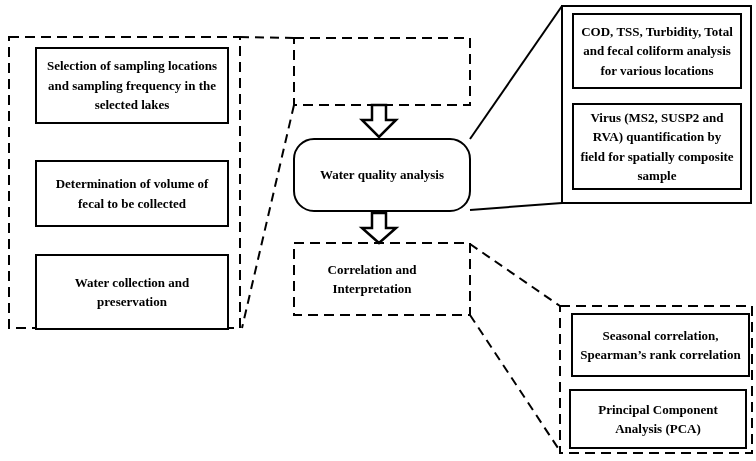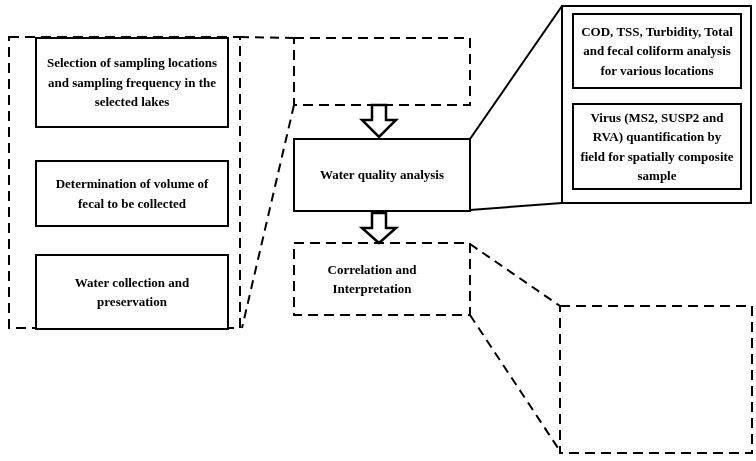--- a/index.html
+++ b/index.html
@@ -73,32 +73,34 @@
     <line x1="470" y1="210" x2="562" y2="203"></line>
 
     <line x1="470" y1="244" x2="560" y2="306" stroke-dasharray="9 6"></line>
     <line x1="470" y1="315" x2="560" y2="451" stroke-dasharray="9 6"></line>
 
     <polygon points="372,105 386,105 386,120 396,120 379,137 362,120 372,120" fill="#ffffff" stroke="#000000" stroke-width="2.5"></polygon>
 
     <polygon points="372,213 386,213 386,228 396,228 379,243 362,228 372,228" fill="#ffffff" stroke="#000000" stroke-width="2.5"></polygon>
   </svg>
 
-  <div class="node solid-border" style="left:35px; top:37px; width:194px; height:91px;">Selection of sampling locations and sampling frequency in the selected lakes</div>
+  <div class="node solid-border" style="left:35px; top:47px; width:194px; height:77px;">Selection of sampling locations and sampling frequency in the selected lakes</div>
 
   <div class="node solid-border" style="left:35px; top:160px; width:194px; height:67px;">Determination of volume of fecal to be collected</div>
 
   <div class="node solid-border" style="left:35px; top:254px; width:194px; height:76px;">Water collection and preservation</div>
 
 
-  <div class="node solid-border" style="left:293px; top:138px; width:178px; height:74px;">Water quality analysis</div>
+  <div class="node solid-border" style="left:293px; top:138px; width:178px; height:74px;border-radius:21px;">Water quality analysis</div>
 
   <div class="node no-border" style="left:284px; top:243px; width:176px; height:72px;">Correlation and Interpretation</div>
 
   <div class="solid-container" style="left:561px; top:5px; width:191px; height:199px;"></div>
 
   <div class="node solid-border" style="left:572px; top:13px; width:170px; height:76px;">COD, TSS, Turbidity, Total and fecal coliform analysis for various locations</div>
 
   <div class="node solid-border" style="left:572px; top:103px; width:170px; height:87px;">Virus (MS2, SUSP2 and RVA) quantification by field for spatially composite sample</div>
 
+  <div class="node solid-border" style="left:571px; top:313px; width:179px; height:64px;">Seasonal correlation, Spearman’s rank correlation</div>
 
+  <div class="node solid-border" style="left:569px; top:389px; width:178px; height:60px;">Principal Component Analysis (PCA)</div>
 
 </div>
 
 </body></html>

